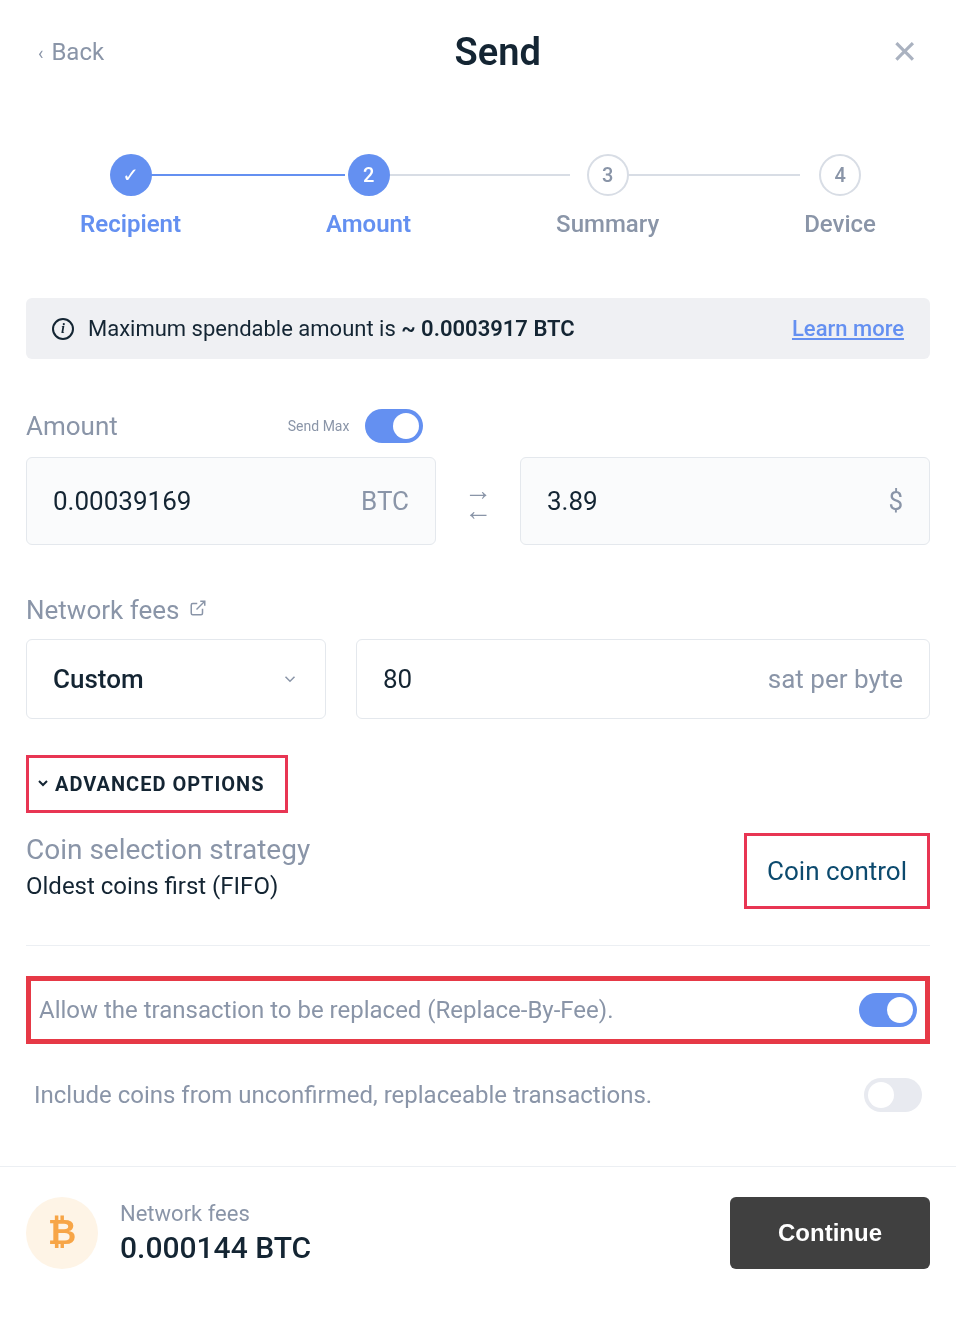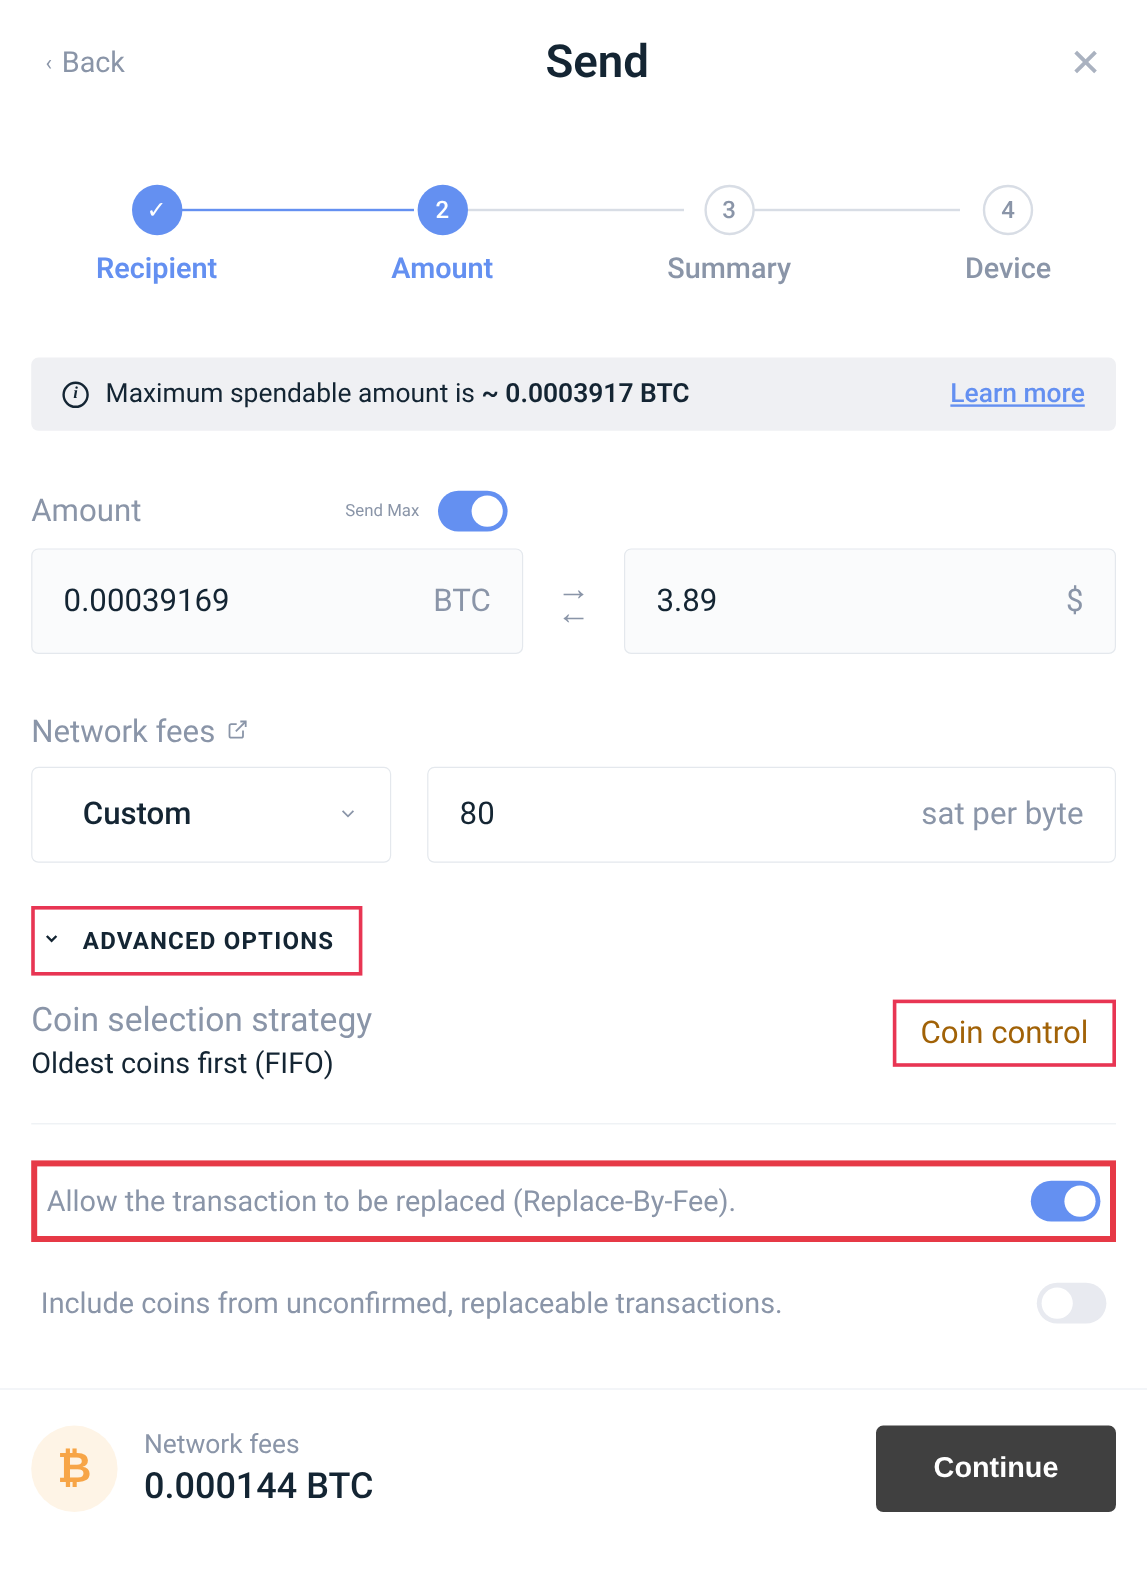--- a/index.html
+++ b/index.html
@@ -41,32 +41,32 @@
 .amount-row{display:flex;align-items:center;gap:28px;margin-bottom:50px;}
 .input-box{flex:1;background:#fafbfc;border:1px solid #e4e8ed;border-radius:6px;padding:28px 26px;display:flex;align-items:flex-start;justify-content:space-between;font-size:26px;}
 .input-box .val{color:#142533;}
 .input-box .unit{color:#8a95a8;}
 .swap-icon{color:#8a95a8;font-size:28px;display:flex;flex-direction:column;line-height:0.7;}
 .fees-header{display:flex;align-items:center;gap:10px;margin-bottom:14px;}
 .fees-label{font-size:26px;color:#8a95a8;}
 .ext-icon{color:#8a95a8;}
 .fees-row{display:flex;gap:30px;margin-bottom:36px;}
 .dropdown{width:300px;background:#fff;border:1px solid #e4e8ed;border-radius:6px;padding:24px 26px;display:flex;align-items:center;justify-content:space-between;font-size:26px;cursor:pointer;}
-.dropdown .dd-val{font-weight:500;color:#142533;margin-left:16px;}
+.dropdown .dd-val{font-weight:500;color:#142533;}
 .dropdown .chev-d{color:#8a95a8;}
 .fee-input{flex:1;background:#fff;border:1px solid #e4e8ed;border-radius:6px;padding:24px 26px;display:flex;align-items:center;justify-content:space-between;font-size:26px;}
 .fee-input .unit{color:#8a95a8;}
 .adv-section{margin-bottom:20px;}
-.adv-toggle{display:inline-flex;align-items:center;gap:18px;padding:14px 20px 14px 6px;border:3px solid #e83553;cursor:pointer;}
+.adv-toggle{display:inline-flex;align-items:center;gap:4px;padding:14px 20px 14px 6px;border:3px solid #e83553;cursor:pointer;}
 .adv-toggle .chev-d{font-size:18px;color:#142533;}
 .adv-text{font-size:20px;font-weight:700;letter-spacing:1px;color:#142533;}
 .coin-row{display:flex;align-items:flex-start;justify-content:space-between;margin-top:14px;margin-bottom:36px;}
 .coin-left .strat-label{font-size:28px;color:#8a95a8;margin-bottom:6px;}
 .coin-left .strat-val{font-size:24px;color:#142533;}
-.coin-control{border:3px solid #e83553;padding:10px 20px;font-size:26px;color:#a16207;cursor:pointer;}
+.coin-control{border:3px solid #e83553;padding:20px 20px;font-size:26px;color:#0c4a6e;cursor:pointer;}
 .divider{height:1px;background:#eceff3;margin:0 0 30px 0;}
 .option-row{display:flex;align-items:center;justify-content:space-between;padding:16px 8px;}
 .highlight-box{border:5px solid #e63946;padding:12px 8px;margin-bottom:18px;}
 .option-text{font-size:24px;color:#8a95a8;}
 .footer-divider{height:1px;background:#eceff3;margin:38px 0 0 0;}
 .footer{display:flex;align-items:center;justify-content:space-between;padding:30px 26px;}
 .footer-left{display:flex;align-items:center;gap:22px;}
 .coin-icon{width:72px;height:72px;border-radius:50%;background:#fef4e6;display:flex;align-items:center;justify-content:center;}
 .btc-svg{width:40px;height:40px;}
 .footer-text .nf-label{font-size:22px;color:#8a95a8;margin-bottom:4px;}

